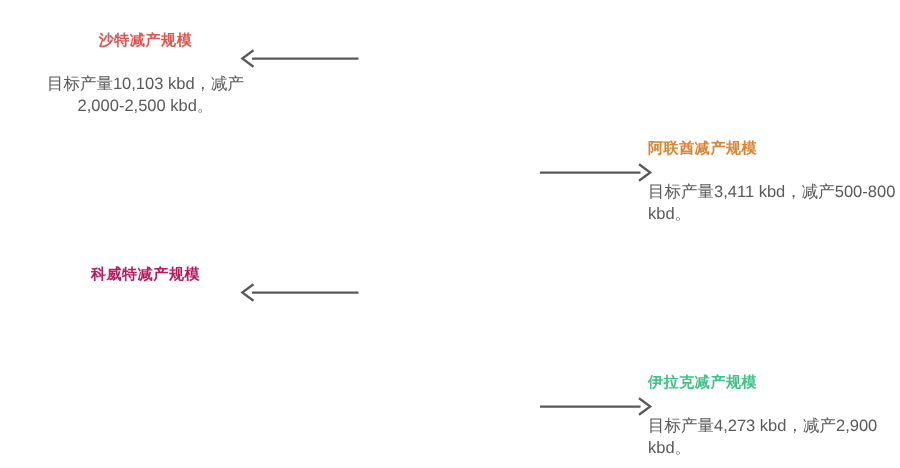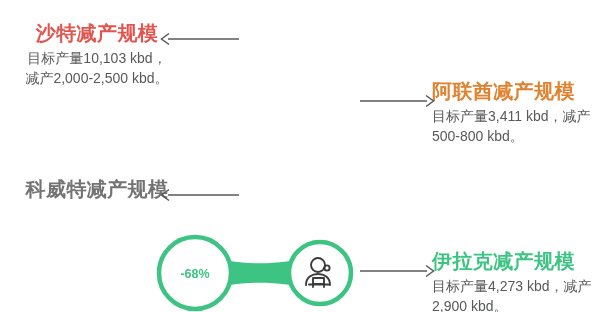--- a/index.html
+++ b/index.html
@@ -7,34 +7,34 @@
     width:600px;height:312px;
     background:#ffffff;
     font-family:"Liberation Sans","DejaVu Sans",sans-serif;
     overflow:hidden;
     position:relative;
   }
   #stage{position:relative;width:600px;height:312px;}
 
   .row{position:absolute;left:0;width:600px;height:78px;}
   .row1{top:0;}
-  .row2{top:64px;}
+  .row2{top:78px;}
   .row3{top:156px;}
   .row4{top:234px;}
 
   
   .txtblk{position:absolute;width:178px;}
   .txtblk.left{left:8px;text-align:center;}
   .txtblk.right{left:432px;text-align:left;}
   .title{
-    font-size:20px;font-weight:bold;line-height:1.15;
+    font-size:10px;font-weight:bold;line-height:1.15;
     letter-spacing:.4px;white-space:nowrap;
   }
   .sub{
-    margin-top:3px;font-size:14px;color:#58595b;line-height:1.45;
+    margin-top:15px;font-size:11px;color:#58595b;line-height:1.45;
     font-weight:normal;
   }
   .txtblk.left .sub{padding:0 16px;}
 
   
   .arrow{position:absolute;top:0;}
   .arrow svg{display:block;}
 
   
   .dumb{position:absolute;top:0;}
@@ -82,21 +82,21 @@
         <line x1="0" y1="7" x2="67" y2="7" stroke="#58595b" stroke-width="1.5"></line>
         <polyline points="66,1.5 73.5,7 66,12.5" fill="none" stroke="#58595b" stroke-width="1.5"></polyline>
       </svg>
     </div>
 
   </div>
 
   <div class="row row3">
 
     <div class="txtblk left" style="top:22px;">
-      <div class="title" style="color:#737373;">科威特减产规模</div>
+      <div class="title" style="color:#be185d;">科威特减产规模</div>
     </div>
 
     <div class="arrow" style="left:160px;top:32px;">
       <svg width="80" height="14" viewBox="0 0 80 14">
         <line x1="8" y1="7" x2="79" y2="7" stroke="#58595b" stroke-width="1.5"></line>
         <polyline points="9,1.5 1.5,7 9,12.5" fill="none" stroke="#58595b" stroke-width="1.5"></polyline>
       </svg>
     </div>
 
   </div>
@@ -108,33 +108,15 @@
       <div class="sub">目标产量4,273 kbd，减产2,900 kbd。</div>
     </div>
 
     <div class="arrow" style="left:360px;top:30px;">
       <svg width="75" height="14" viewBox="0 0 75 14">
         <line x1="0" y1="7" x2="67" y2="7" stroke="#58595b" stroke-width="1.5"></line>
         <polyline points="66,1.5 73.5,7 66,12.5" fill="none" stroke="#58595b" stroke-width="1.5"></polyline>
       </svg>
     </div>
 
-    <div class="dumb" style="left:152px;top:0px;">
-      <svg width="215" height="78" viewBox="0 0 215 78">
-        <path d="M 50 20 C 84 32, 126 32, 160 22 L 160 56 C 126 46, 84 46, 50 58 Z" fill="#3DC483"></path>
-        <circle cx="43" cy="39" r="36" fill="#ffffff" stroke="#3DC483" stroke-width="4.5"></circle>
-        <circle cx="168" cy="39" r="31" fill="#ffffff" stroke="#3DC483" stroke-width="4.5"></circle>
-        <text class="pcttxt" x="43" y="43.5" text-anchor="middle" fill="#3DC483">-68%</text>
-
-        <g>
-          <circle class="icnthin" cx="166" cy="31" r="7"></circle>
-          <circle class="icnthin" cx="175" cy="34" r="2.6"></circle>
-          <path class="icnthin" d="M 154 51 C 154 43, 160 40, 166 40 C 172 40, 178 43, 178 51"></path>
-          <rect class="icnthin" x="161" y="44" width="11" height="6"></rect>
-          <line class="icnthin" x1="157" y1="50.5" x2="177" y2="50.5"></line>
-          <line class="icnthin" x1="161" y1="50.5" x2="161" y2="53"></line>
-          <line class="icnthin" x1="172" y1="50.5" x2="172" y2="53"></line>
-        </g>
-      </svg>
-    </div>
   </div>
 
 </div>
 
 </body></html>

